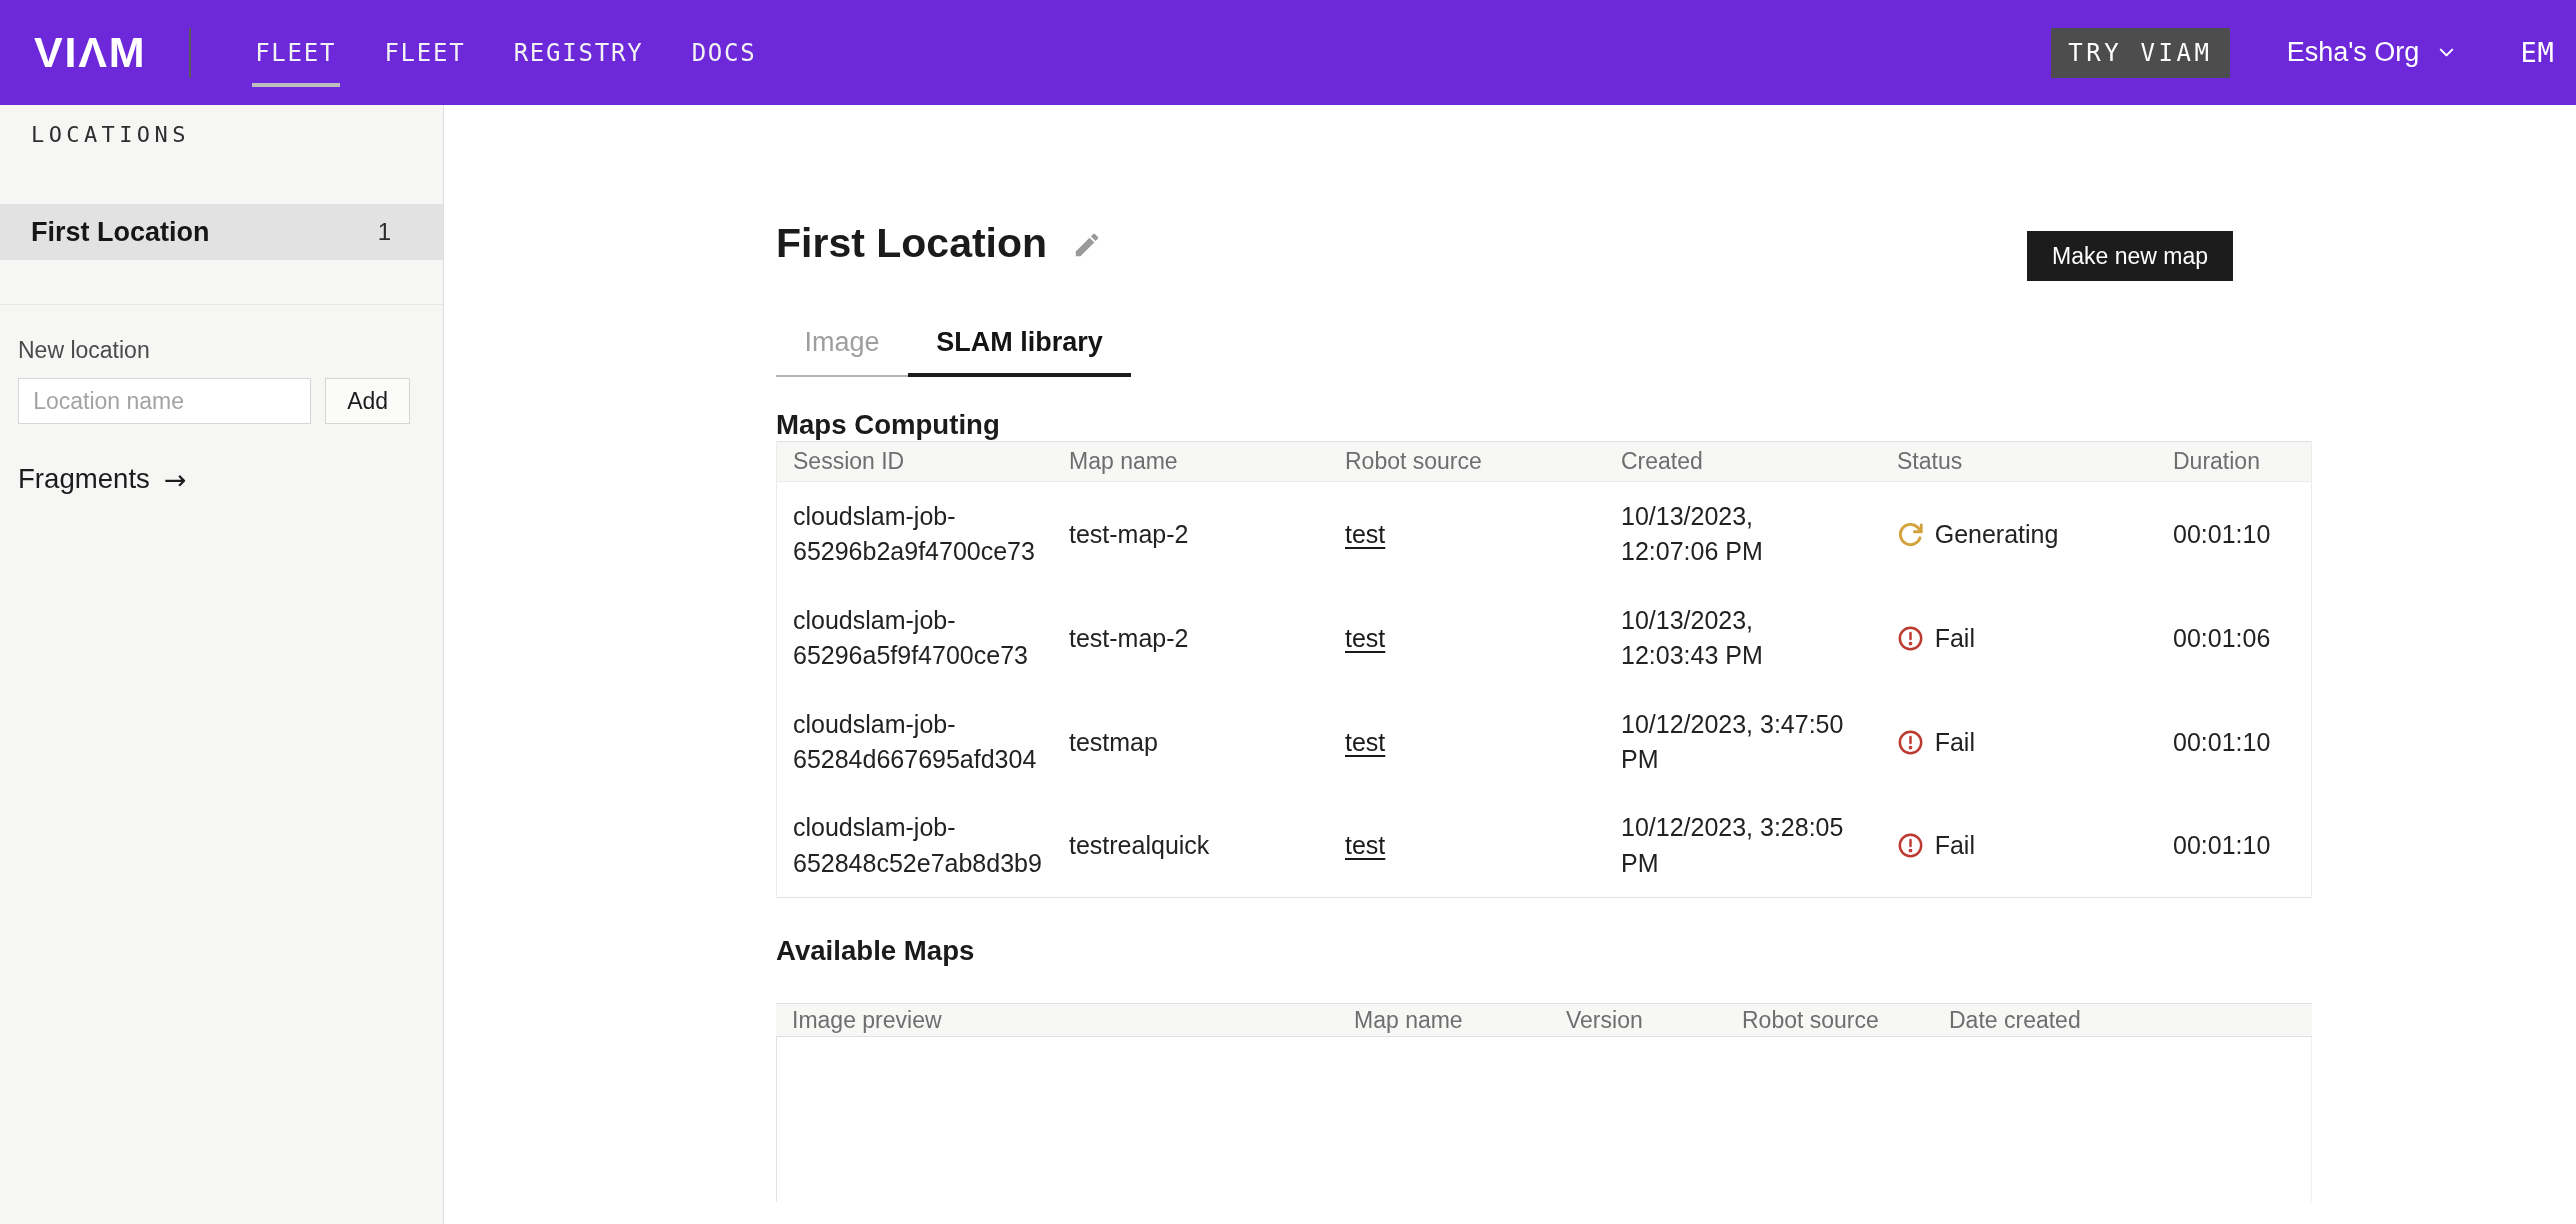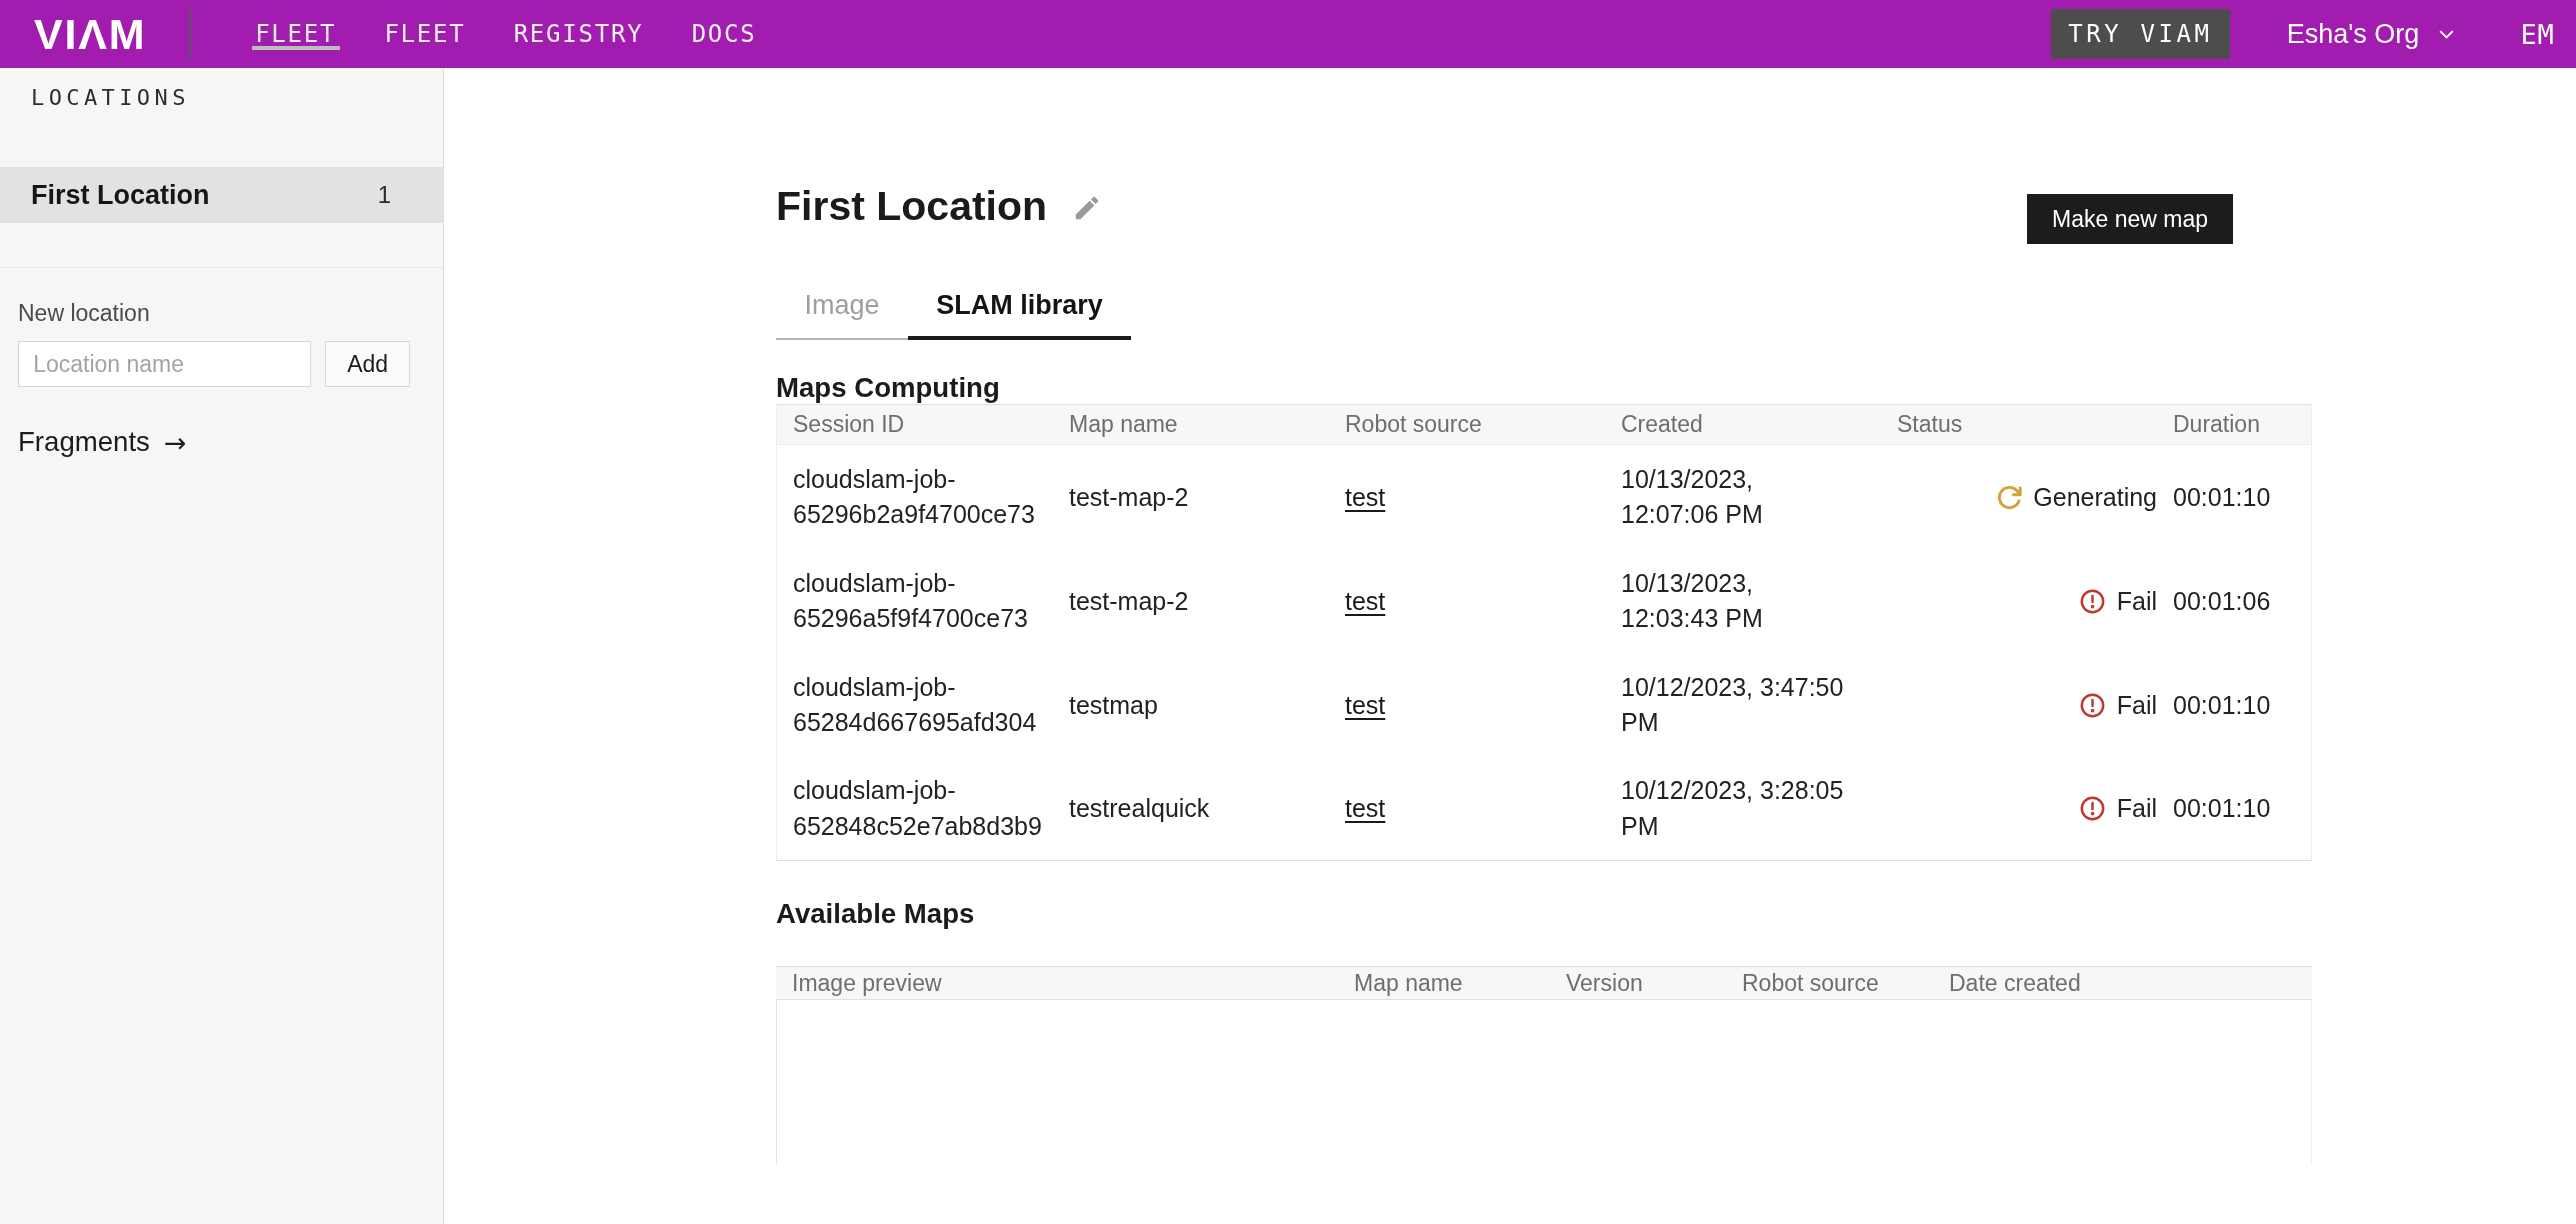--- a/index.html
+++ b/index.html
@@ -1,21 +1,21 @@
 <!DOCTYPE html>
 <html style="font-size:14.2px"><head>
 <meta charset="utf-8">
 <style>
   * { margin:0; padding:0; box-sizing:border-box; }
   html,body { width:2576px; height:1225px; overflow:hidden; background:#ffffff;
               font-family:"Liberation Sans", sans-serif; -webkit-font-smoothing:antialiased; }
   .page { position:relative; width:2576px; height:1225px; display:flex; flex-direction:column; }
 
   
-  .topbar { height:68px; background:#a21caf; display:flex; align-items:center; flex:none; }
+  .topbar { height:105px; background:#6d28d9; display:flex; align-items:center; flex:none; }
   .logo { margin-left:34px; color:#ffffff; font-size:43px; font-weight:700; letter-spacing:1.8px;
           font-family:"Liberation Sans", sans-serif; cursor:pointer; line-height:1; }
   .nav-divider { width:1.8px; height:50px; background:#5a5a5a; margin-left:43px; }
   .nav { display:flex; gap:48px; margin-left:64px; height:100%; align-items:center; }
   .nav-item { position:relative; color:#f2f2f2; font-family:"DejaVu Sans Mono","Liberation Mono",monospace;
               font-size:24px; letter-spacing:1.8px; height:100%; display:flex; align-items:center; cursor:pointer; }
   .nav-item .underline { display:none; }
   .nav-item.active .underline { display:block; position:absolute; left:-3.6px; right:-3.6px; bottom:18px;
               height:3.6px; background:#bdbdbd; }
   .topbar-right { margin-left:auto; display:flex; align-items:center; }
@@ -72,21 +72,21 @@
   .mc-table { width:1536px; border-left:0.9px solid #ececec; border-right:0.9px solid #ececec; }
   .mc-row { display:grid; grid-template-columns:276px 276px 276px 276px 276px 154px; align-items:center; }
   .mc-row > div { padding-left:16px; }
   .mc-header { height:41px; background:#f7f7f6; border-top:0.9px solid #e0e0e0; border-bottom:0.9px solid #ececec;
               color:#6e6e6e; font-size:23px; }
   .mc-body-row { min-height:104px; font-size:25px; color:#222222; }
   .mc-body-row:last-child { border-bottom:0.9px solid #e0e0e0; }
   .session-cell { line-height:1.42; overflow:hidden; }
   .created-cell { padding-right:32px !important; line-height:1.42; }
   .robot-link { color:#1a1a1a; text-decoration:underline; text-underline-offset:4.4px; cursor:pointer; }
-  .status-cell { display:flex; align-items:center;justify-content:flex-end; }
+  .status-cell { display:flex; align-items:center; }
   .status-cell svg { margin-right:10.7px; flex:none; }
   .status-label { font-size:25px; color:#222; }
 
   .am-table { margin-top:36px; width:1536px; }
   .am-row { display:grid; grid-template-columns:562px 212px 176px 207px 380px; align-items:center; }
   .am-row > div { padding-left:16px; }
   .am-header { height:34px; background:#f7f7f6; border-top:0.9px solid #e0e0e0; border-bottom:0.9px solid #e0e0e0;
               color:#6e6e6e; font-size:23px; }
   .am-empty-body { height:165px; border-left:0.9px solid #e3e3e3; border-right:0.9px solid #f0f0f0; background:#ffffff; }
 </style>

